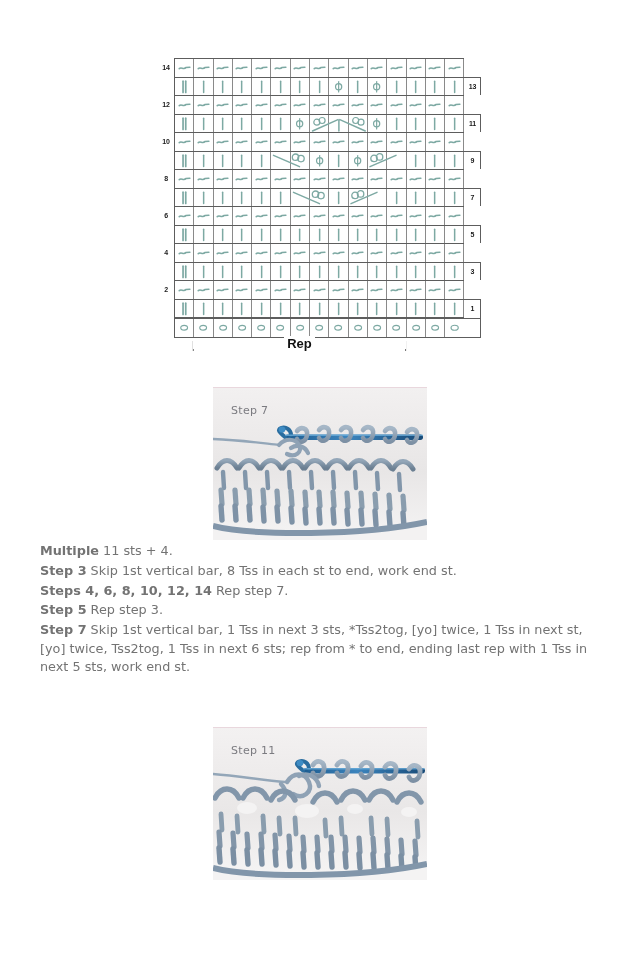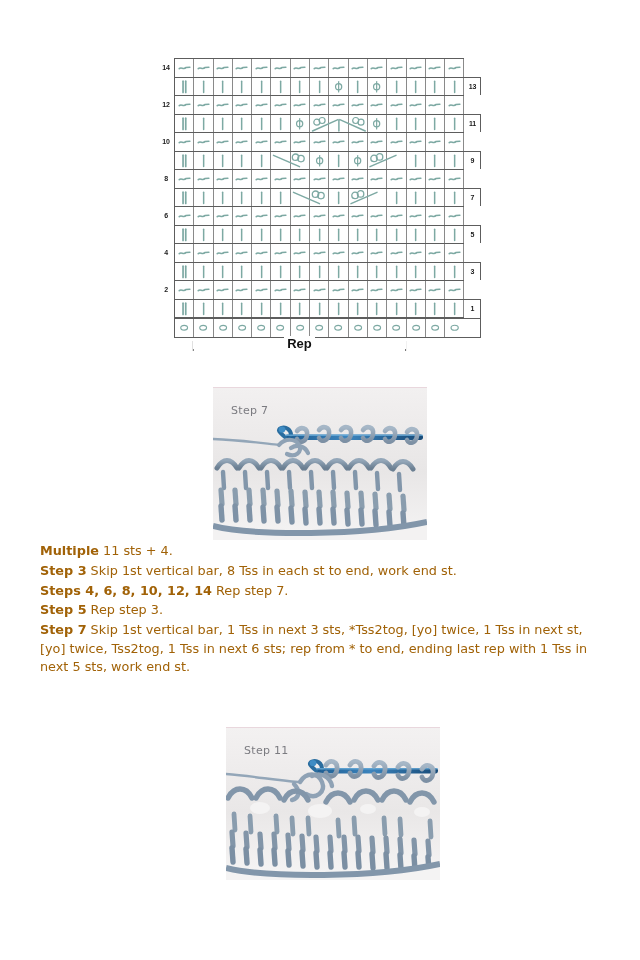--- a/index.html
+++ b/index.html
@@ -99,21 +99,21 @@
   
   .photo {
     position: absolute;
     width: 214px;
     height: 152px;
     overflow: hidden;
     background: #eceaea;
     border-top: 1.5px solid #e9d7dd;
   }
   #photo-step7 { left: 213px; top: 387px; }
-  #photo-step11 { left: 226px; top: 727px; }
+  #photo-step11 { left: 213px; top: 727px; }
   .photo-label {
     position: absolute;
     left: 18px;
     top: 16px;
     font-size: 11px;
     color: #7b7b80;
     font-family: "DejaVu Sans", sans-serif;
     letter-spacing: 0.3px;
     z-index: 5;
   }
@@ -124,21 +124,21 @@
   }
 
   
   #instructions {
     position: absolute;
     left: 40px;
     top: 542px;
     width: 562px;
     font-size: 12.8px;
     line-height: 18.6px;
-    color: #a16207;
+    color: #737373;
     font-family: "DejaVu Sans", sans-serif;
   }
   #instructions p {
     margin: 0 0 1.2px 0;
   }
   #instructions b {
     font-weight: bold;
   }
 </style>
 </head>

